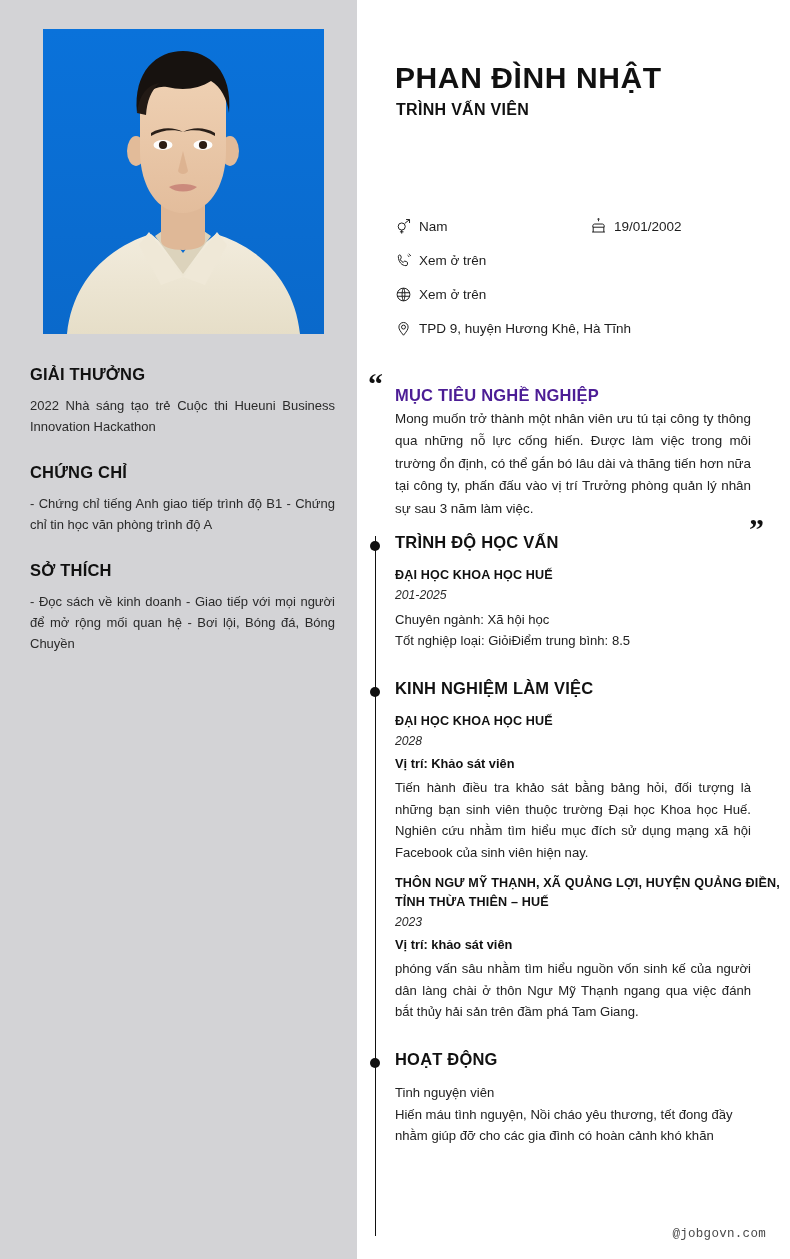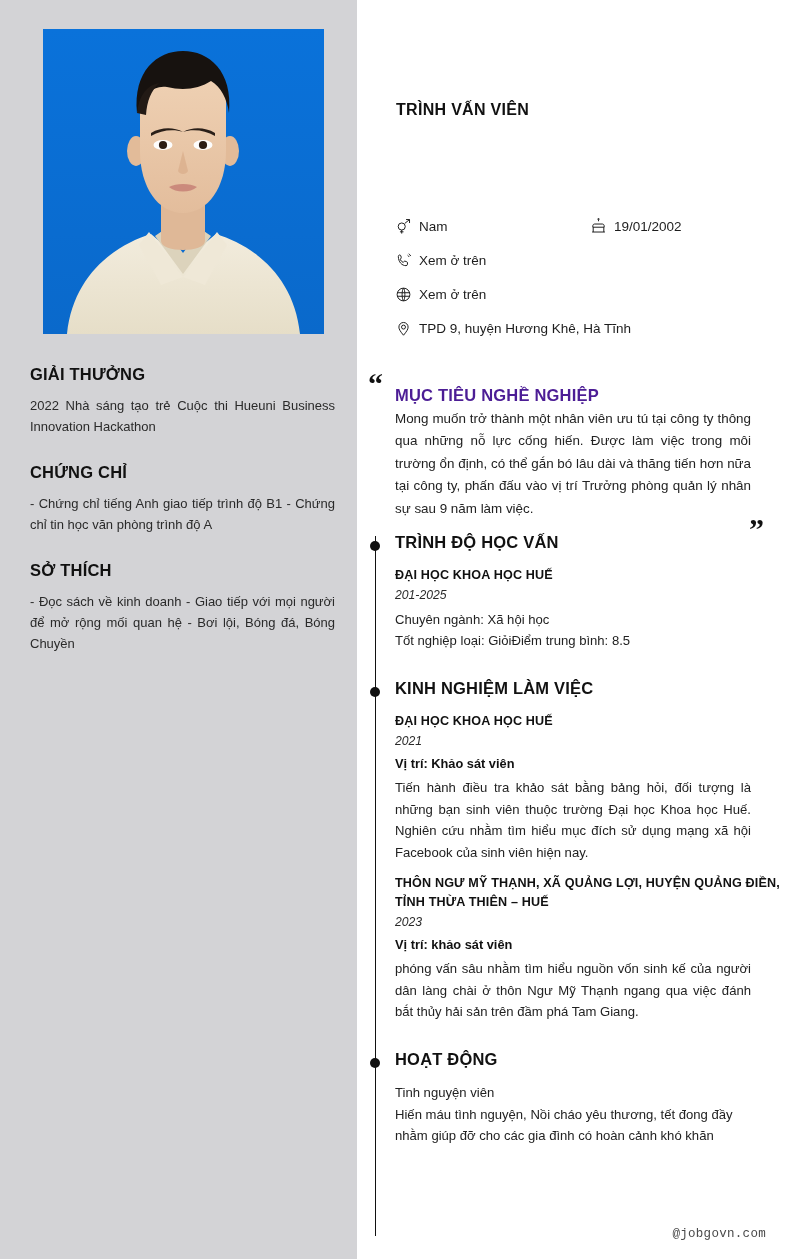--- a/index.html
+++ b/index.html
@@ -189,20 +189,21 @@
       <section class="side-section">
         <h2 class="side-h">SỞ THÍCH</h2>
         <p class="side-p">- Đọc sách về kinh doanh - Giao tiếp với mọi người để mở rộng mối quan hệ - Bơi lội, Bóng đá, Bóng Chuyền</p>
       </section>
 
     </div>
   </aside>
 
   <main class="main">
 
+    <h1 class="name">PHAN ĐÌNH NHẬT</h1>
     <div class="job">TRÌNH VẤN VIÊN</div>
 
     <div class="contacts">
 
       <div class="c-row">
         <div class="c-item w1">
           <svg class="c-ico" viewBox="0 0 24 24" fill="none" stroke="#1d1d1d" stroke-width="1.4">
             <circle cx="9.5" cy="12" r="5"></circle>
             <path d="M9.5 17v5M7 19.5h5"></path>
             <path d="M14 7.5 L20.5 2.2"></path>
@@ -250,21 +251,21 @@
             <circle cx="12" cy="10" r="2.8"></circle>
           </svg>
           <span class="c-txt">TPD 9, huyện Hương Khê, Hà Tĩnh</span>
         </div>
       </div>
 
     </div>
 
     <div class="quote-open">“</div>
     <h2 class="obj-h">MỤC TIÊU NGHỀ NGHIỆP</h2>
-    <p class="obj-p">Mong muốn trở thành một nhân viên ưu tú tại công ty thông qua những nỗ lực cống hiến. Được làm việc trong môi trường ổn định, có thể gắn bó lâu dài và thăng tiến hơn nữa tại công ty, phấn đấu vào vị trí Trưởng phòng quản lý nhân sự sau 9 năm làm việc.</p>
+    <p class="obj-p">Mong muốn trở thành một nhân viên ưu tú tại công ty thông qua những nỗ lực cống hiến. Được làm việc trong môi trường ổn định, có thể gắn bó lâu dài và thăng tiến hơn nữa tại công ty, phấn đấu vào vị trí Trưởng phòng quản lý nhân sự sau 3 năm làm việc.</p>
     <div class="quote-close">”</div>
 
     <div class="tl-line"></div>
     <div class="tl">
 
       <section class="tl-block">
         <span class="tl-dot"></span>
         <h2 class="tl-h">TRÌNH ĐỘ HỌC VẤN</h2>
         <div class="tl-org">ĐẠI HỌC KHOA HỌC HUẾ</div>
         <div class="tl-date">201-2025</div>
@@ -273,21 +274,21 @@
       </section>
 
       <div class="gap-md"></div>
 
       <section class="tl-block">
         <span class="tl-dot"></span>
         <h2 class="tl-h">KINH NGHIỆM LÀM VIỆC</h2>
 
         <div>
           <div class="tl-org">ĐẠI HỌC KHOA HỌC HUẾ</div>
-          <div class="tl-date">2021</div>
+          <div class="tl-date">2028</div>
           <div class="tl-role">Vị trí: Khảo sát viên</div>
           <p class="tl-desc">Tiến hành điều tra khảo sát bằng bảng hỏi, đối tượng là những bạn sinh viên thuộc trường Đại học Khoa học Huế. Nghiên cứu nhằm tìm hiểu mục đích sử dụng mạng xã hội Facebook của sinh viên hiện nay.</p>
         </div>
 
         <div class="gap-sm"></div>
 
         <div>
           <div class="tl-org">THÔN NGƯ MỸ THẠNH, XÃ QUẢNG LỢI, HUYỆN QUẢNG ĐIỀN, TỈNH THỪA THIÊN – HUẾ</div>
           <div class="tl-date">2023</div>
           <div class="tl-role">Vị trí: khảo sát viên</div>

